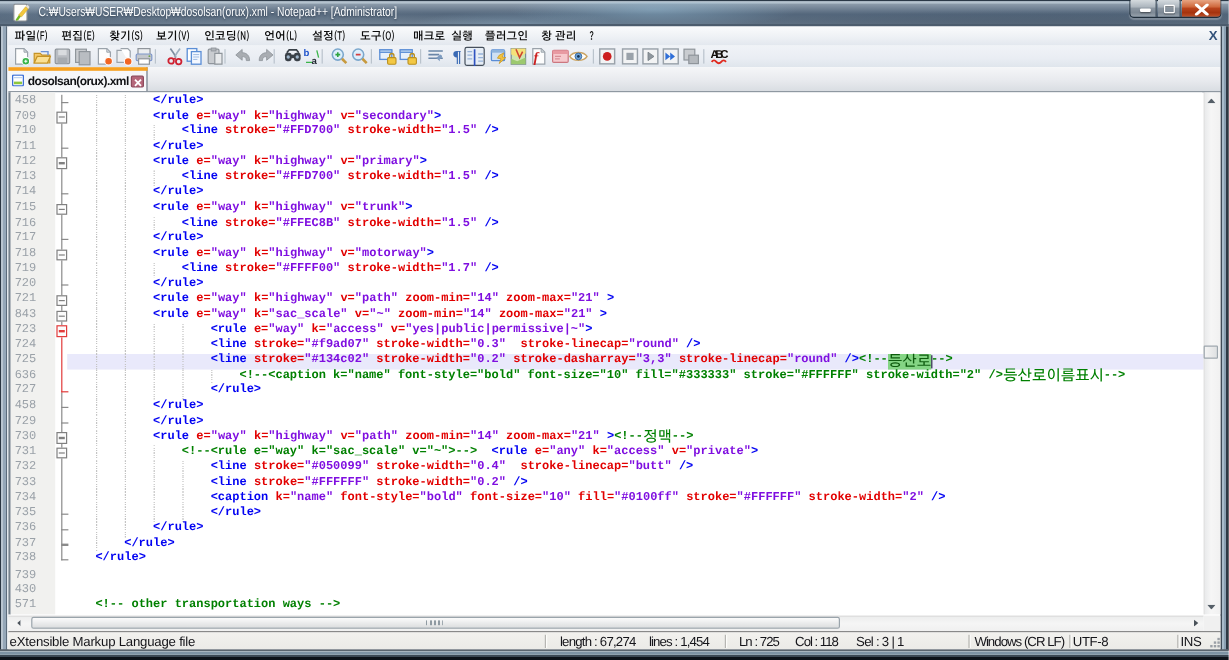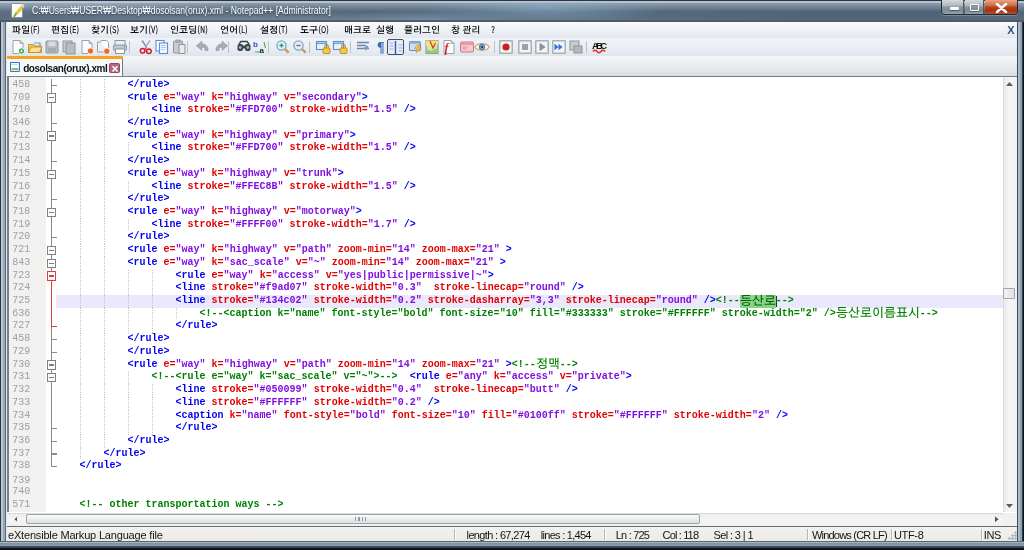--- a/index.html
+++ b/index.html
@@ -144,21 +144,21 @@
 <div class="abs" style="left:103.5px;top:434.96px;width:1px;height:12.72px;background:repeating-linear-gradient(180deg,#c4c4c4 0 1px,transparent 1px 2px)"></div>
 <div class="abs" style="left:79.5px;top:447.68px;width:1px;height:12.72px;background:repeating-linear-gradient(180deg,#c4c4c4 0 1px,transparent 1px 2px)"></div>
 <div class="abs" style="left:739.5px;top:295.04px;width:36px;height:12.72px;background:#84d584"></div>
 <pre class="cl" style="top:78.80px">            <span class="tg">&lt;/rule&gt;</span></pre>
 <div class="num" style="top:78.80px">458</div>
 <pre class="cl" style="top:91.52px">            <span class="tg">&lt;rule</span> <span class="at">e=</span><span class="vl">"way"</span> <span class="at">k=</span><span class="vl">"highway"</span> <span class="at">v=</span><span class="vl">"secondary"</span><span class="tg">&gt;</span></pre>
 <div class="num" style="top:91.52px">709</div>
 <pre class="cl" style="top:104.24px">                <span class="tg">&lt;line</span> <span class="at">stroke=</span><span class="vl">"#FFD700"</span> <span class="at">stroke-width=</span><span class="vl">"1.5"</span> <span class="tg">/&gt;</span></pre>
 <div class="num" style="top:104.24px">710</div>
 <pre class="cl" style="top:116.96px">            <span class="tg">&lt;/rule&gt;</span></pre>
-<div class="num" style="top:116.96px">346</div>
+<div class="num" style="top:116.96px">711</div>
 <pre class="cl" style="top:129.68px">            <span class="tg">&lt;rule</span> <span class="at">e=</span><span class="vl">"way"</span> <span class="at">k=</span><span class="vl">"highway"</span> <span class="at">v=</span><span class="vl">"primary"</span><span class="tg">&gt;</span></pre>
 <div class="num" style="top:129.68px">712</div>
 <pre class="cl" style="top:142.40px">                <span class="tg">&lt;line</span> <span class="at">stroke=</span><span class="vl">"#FFD700"</span> <span class="at">stroke-width=</span><span class="vl">"1.5"</span> <span class="tg">/&gt;</span></pre>
 <div class="num" style="top:142.40px">713</div>
 <pre class="cl" style="top:155.12px">            <span class="tg">&lt;/rule&gt;</span></pre>
 <div class="num" style="top:155.12px">714</div>
 <pre class="cl" style="top:167.84px">            <span class="tg">&lt;rule</span> <span class="at">e=</span><span class="vl">"way"</span> <span class="at">k=</span><span class="vl">"highway"</span> <span class="at">v=</span><span class="vl">"trunk"</span><span class="tg">&gt;</span></pre>
 <div class="num" style="top:167.84px">715</div>
 <pre class="cl" style="top:180.56px">                <span class="tg">&lt;line</span> <span class="at">stroke=</span><span class="vl">"#FFEC8B"</span> <span class="at">stroke-width=</span><span class="vl">"1.5"</span> <span class="tg">/&gt;</span></pre>
 <div class="num" style="top:180.56px">716</div>
@@ -202,21 +202,21 @@
 <div class="num" style="top:422.24px">735</div>
 <pre class="cl" style="top:434.96px">            <span class="tg">&lt;/rule&gt;</span></pre>
 <div class="num" style="top:434.96px">736</div>
 <pre class="cl" style="top:447.68px">        <span class="tg">&lt;/rule&gt;</span></pre>
 <div class="num" style="top:447.68px">737</div>
 <pre class="cl" style="top:460.40px">    <span class="tg">&lt;/rule&gt;</span></pre>
 <div class="num" style="top:460.40px">738</div>
 <pre class="cl" style="top:473.12px"></pre>
 <div class="num" style="top:475px">739</div>
 <pre class="cl" style="top:485.84px"></pre>
-<div class="num" style="top:485.84px">740</div>
+<div class="num" style="top:485.84px">430</div>
 <pre class="cl" style="top:498.56px">    <span class="cm">&lt;!-- other transportation ways --&gt;</span></pre>
 <div class="num" style="top:498.56px">571</div>
 <div class="abs" style="left:775.5px;top:295.54px;width:1.8px;height:11.72px;background:#2a2a46"></div>
 <div class="abs" style="left:739.50px;top:293.58px">
     <svg width="36.01" height="13.94" viewBox="0 0 36.01 13.94" style="position:absolute;overflow:visible" fill="#0f5c0f">
       <path transform="translate(0.00,10.86) scale(0.012051,-0.012051)" d="M154 78Q154 157 247.5 200.0Q341 243 497 243Q654 243 748.0 200.5Q842 158 842 78Q842 0 747.0 -43.5Q652 -87 497 -86Q339 -85 246.5 -42.5Q154 0 154 78ZM257 78Q257 35 320.5 13.0Q384 -9 497 -9Q606 -9 673.0 13.5Q740 36 740 78Q740 122 674.5 144.0Q609 166 497 166Q385 166 321.0 143.5Q257 121 257 78ZM44 328V407H947V328ZM181 508V811H820V735H275V585H825V508Z"></path>
       <path transform="translate(12.00,10.86) scale(0.012051,-0.012051)" d="M222 -62V237H316V22H855V-62ZM728 169V836H822V536H956V452H822V169ZM22 341Q72 369 117.0 404.5Q162 440 203.5 487.5Q245 535 269.5 594.5Q294 654 294 717V804H387V719Q387 657 413.5 598.0Q440 539 483.0 494.5Q526 450 565.5 419.5Q605 389 645 367L588 302Q528 334 453.5 403.0Q379 472 343 543Q310 470 234.0 395.5Q158 321 83 278Z"></path>
       <path transform="translate(24.01,10.86) scale(0.012051,-0.012051)" d="M43 1V82H453V278H550V82H947V1ZM179 240V548H725V695H173V778H819V470H272V323H835V240Z"></path>
     </svg>
   </div>

